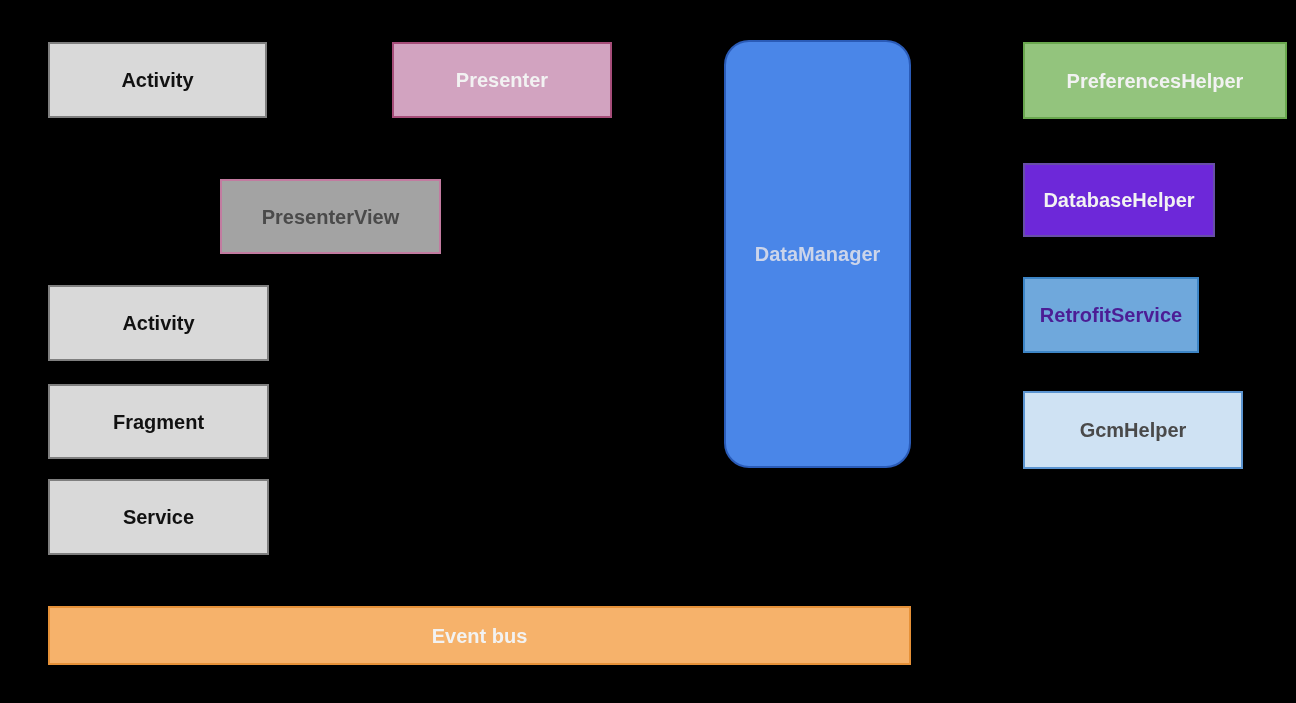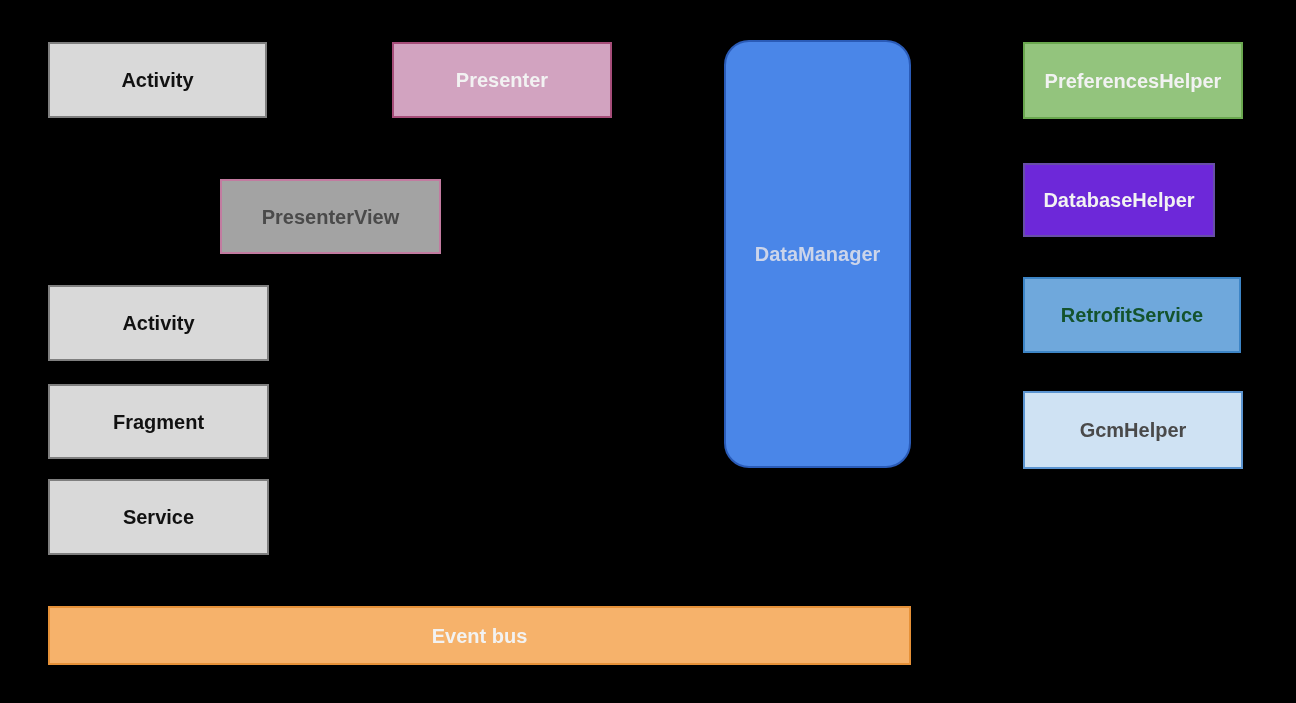--- a/index.html
+++ b/index.html
@@ -45,30 +45,30 @@
   }
 
   
   .n-data-manager {
     left: 724px; top: 40px; width: 187px; height: 428px;
     background: #4a86e8; border-color: #2a5bb7; color: #ccd5ea; border-radius: 25px;
   }
 
   
   .n-preferences-helper {
-    left: 1023px; top: 42px; width: 220px; height: 77px;
+    left: 1023px; top: 42px; width: 264px; height: 77px;
     background: #93c47d; border-color: #6aa84f; color: #f2f2f2;
   }
   .n-database-helper {
     left: 1023px; top: 163px; width: 192px; height: 74px;
     background: #6d28d9; border-color: #674ea7; color: #f2f2f2;
   }
   .n-retrofit-service {
-    left: 1023px; top: 277px; width: 218px; height: 76px;
-    background: #6fa8dc; border-color: #3d85c6; color: #14532d; justify-content: center;
+    left: 1023px; top: 277px; width: 176px; height: 76px;
+    background: #6fa8dc; border-color: #3d85c6; color: #4c1d95; justify-content: center;
   }
   .n-gcm-helper {
     left: 1023px; top: 391px; width: 220px; height: 78px;
     background: #cfe2f3; border-color: #5b94d0; color: #4a4a4a;
   }
 
   
   .n-event-bus {
     left: 48px; top: 606px; width: 863px; height: 59px;
     background: #f6b26b; border-color: #e69138; color: #f2f2f2;

